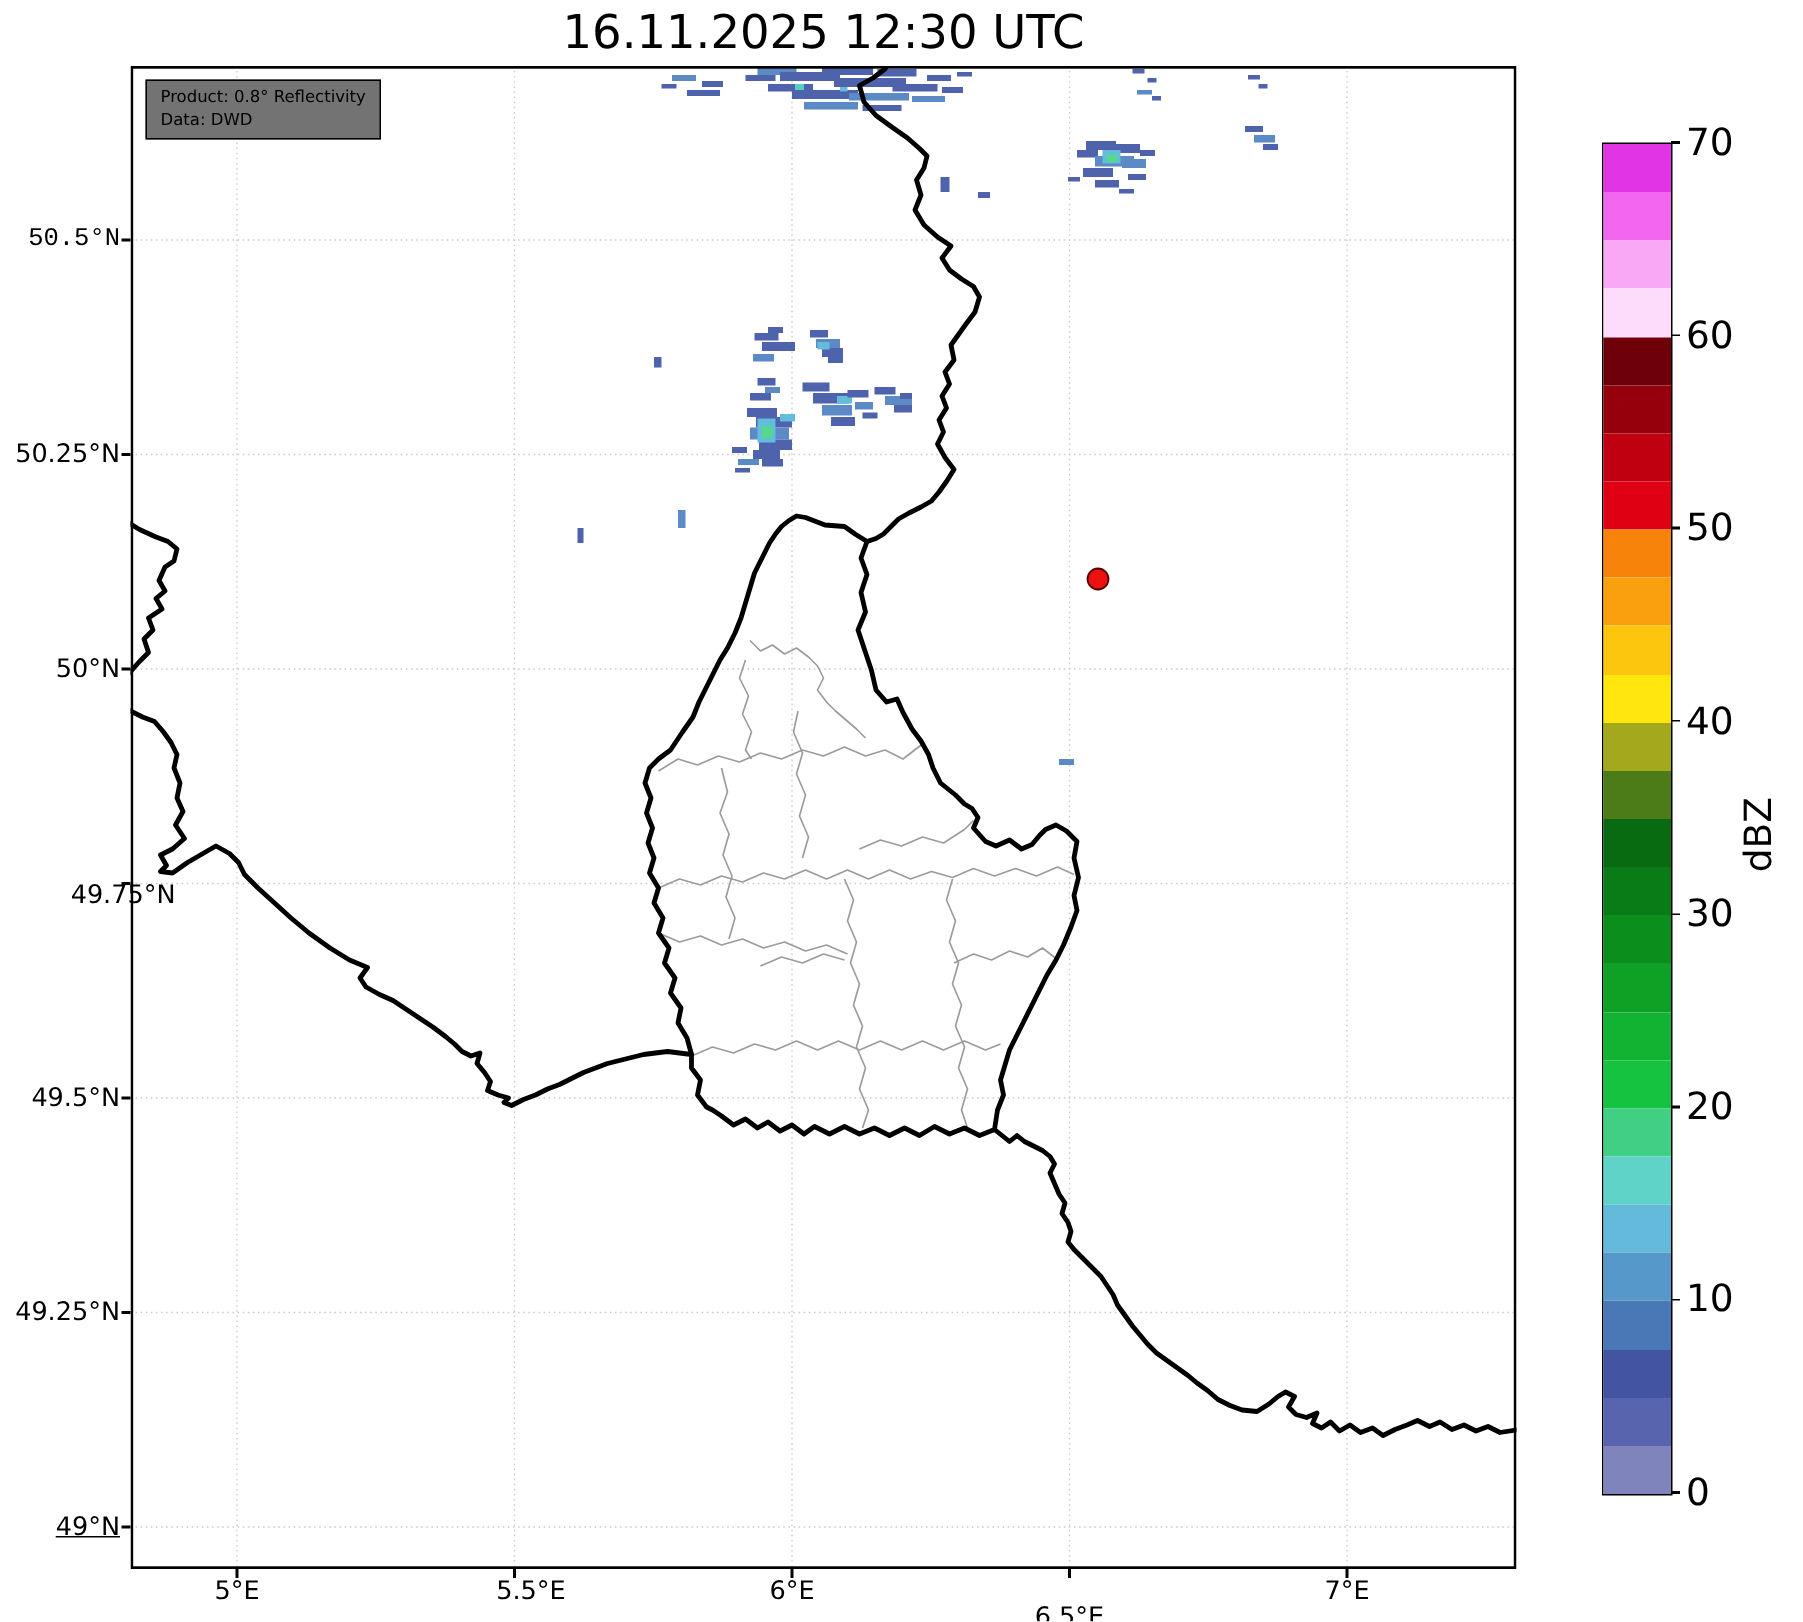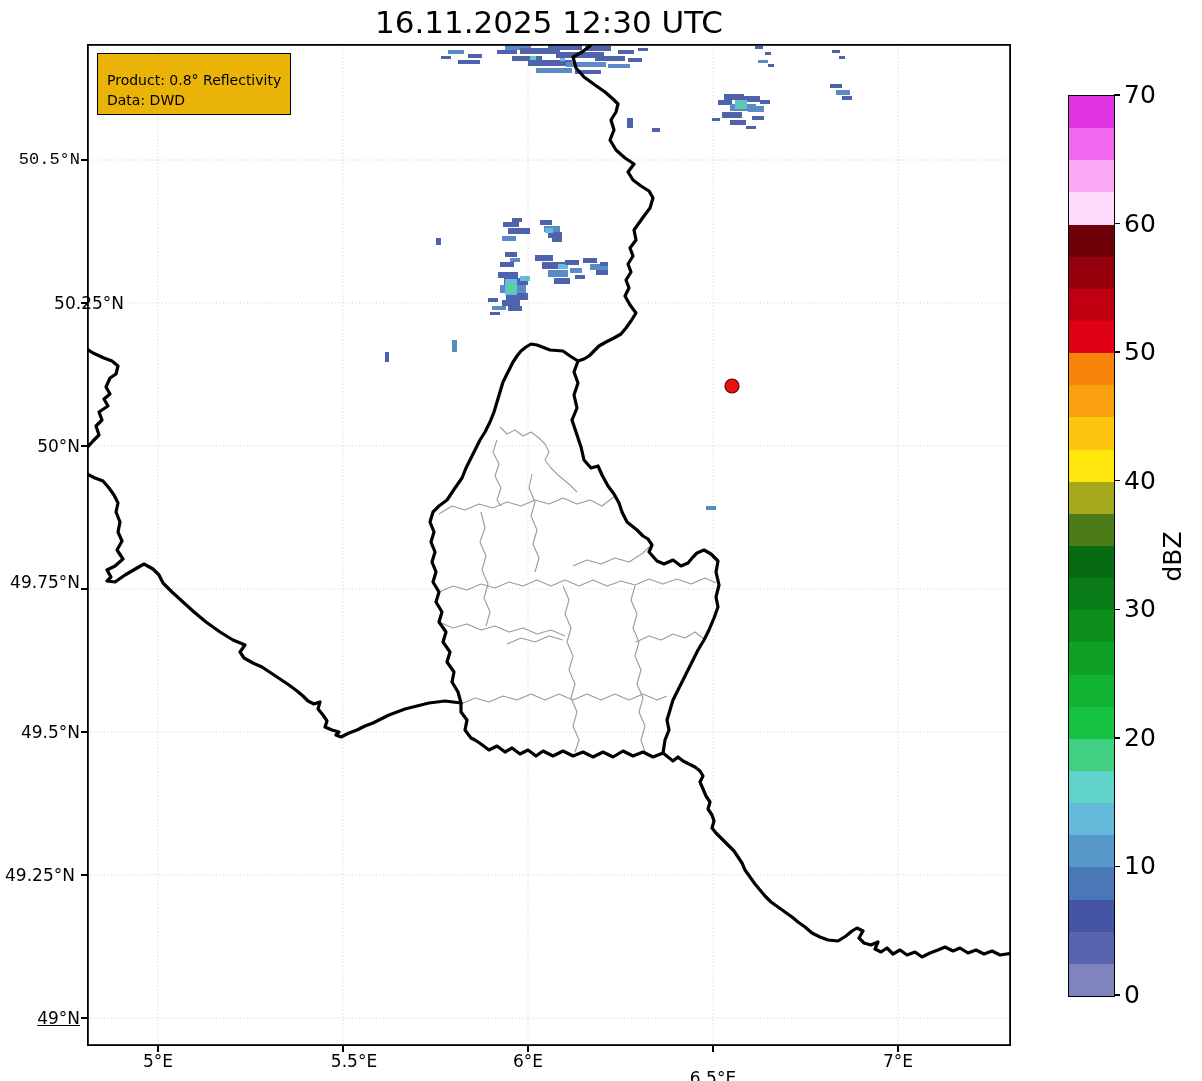--- a/index.html
+++ b/index.html
@@ -6,22 +6,22 @@
   #fig{position:relative;width:1202px;height:1081px;background:#fff;overflow:hidden;
        font-family:"DejaVu Sans","Liberation Sans",sans-serif;color:#000;}
   #title{position:absolute;left:87px;top:4px;width:924px;text-align:center;
          font-size:31px;line-height:36px;}
   #map{position:absolute;left:87px;top:44px;width:924px;height:1002px;}
   #map svg{position:absolute;left:0;top:0;overflow:hidden;}
   .frame{fill:none;stroke:#000;stroke-width:1.8;}
   .grid{stroke:#c9c9c9;stroke-width:0.9;stroke-dasharray:1 2.4;fill:none;}
   .country{fill:none;stroke:#000;stroke-width:3.2;stroke-linejoin:round;stroke-linecap:round;}
   .canton{fill:none;stroke:#9b9b9b;stroke-width:1.1;stroke-linejoin:round;}
-  #annot{position:absolute;left:97px;top:53px;background:#eab308;border:1.4px solid #000;
-         padding:17px 9px 4px 9px;font-size:14px;line-height:1.4;white-space:nowrap;z-index:5;}
+  #annot{position:absolute;left:97px;top:53px;background:#737373;border:1.4px solid #000;
+         padding:3px 9px 4px 9px;font-size:11px;line-height:1.4;white-space:nowrap;z-index:5;}
   .ytl{position:absolute;left:0;width:80px;text-align:right;font-size:17px;line-height:22px;}
   .xtl{position:absolute;top:1050px;width:90px;margin-left:-45px;text-align:center;
        font-size:17px;line-height:22px;}
   #cbar{position:absolute;left:1068px;top:95px;width:45px;height:900px;
         border:1.4px solid #000;display:flex;flex-direction:column;}
   #cbar .seg{width:100%;flex:1 1 auto;}
   .cbl{position:absolute;left:1124px;font-size:25px;line-height:30px;}
   #cbar-label{position:absolute;left:1140px;top:542px;width:64px;text-align:center;
               font-size:25px;transform:rotate(-90deg);transform-origin:center;}
 </style>
@@ -176,29 +176,29 @@
       <div class="xtl" style="left:354px;">5.5°E</div>
       <div style="position:absolute;left:527.25px;top:1046px;width:1.5px;height:6px;background:#000;"></div>
       <div class="xtl" style="left:528px;">6°E</div>
       <div style="position:absolute;left:712.25px;top:1046px;width:1.5px;height:6px;background:#000;"></div>
       <div class="xtl" style="left:713px;margin-top:17px;">6.5°E</div>
       <div style="position:absolute;left:897.25px;top:1046px;width:1.5px;height:6px;background:#000;"></div>
       <div class="xtl" style="left:898px;">7°E</div>
       <div style="position:absolute;left:81px;top:159.25px;width:6px;height:1.5px;background:#000;"></div>
       <div class="ytl" style="top:149px;font-family:Liberation Mono, monospace;">50.5°N</div>
       <div style="position:absolute;left:81px;top:302.25px;width:6px;height:1.5px;background:#000;"></div>
-      <div class="ytl" style="top:292px;margin-left:44px;">50.25°N</div>
+      <div class="ytl" style="top:292px;">50.25°N</div>
       <div style="position:absolute;left:81px;top:445.25px;width:6px;height:1.5px;background:#000;"></div>
       <div class="ytl" style="top:435px;">50°N</div>
       <div style="position:absolute;left:81px;top:588.25px;width:6px;height:1.5px;background:#000;"></div>
-      <div class="ytl" style="top:571px;">49.75°N</div>
+      <div class="ytl" style="top:586px;padding-left:37px;">49.75°N</div>
       <div style="position:absolute;left:81px;top:731.25px;width:6px;height:1.5px;background:#000;"></div>
       <div class="ytl" style="top:721px;">49.5°N</div>
       <div style="position:absolute;left:81px;top:874.25px;width:6px;height:1.5px;background:#000;"></div>
-      <div class="ytl" style="top:864px;text-align:center;">49.25°N</div>
+      <div class="ytl" style="top:864px;">49.25°N</div>
       <div style="position:absolute;left:81px;top:1017.25px;width:6px;height:1.5px;background:#000;"></div>
       <div class="ytl" style="top:1007px;text-decoration:underline;">49°N</div>
     </div>
 
   <div id="cbar">
       <div class="seg" style="background: rgb(225, 53, 227);"></div>
       <div class="seg" style="background: rgb(242, 103, 240);"></div>
       <div class="seg" style="background: rgb(248, 168, 244);"></div>
       <div class="seg" style="background: rgb(252, 220, 250);"></div>
       <div class="seg" style="background: rgb(109, 0, 8);"></div>

